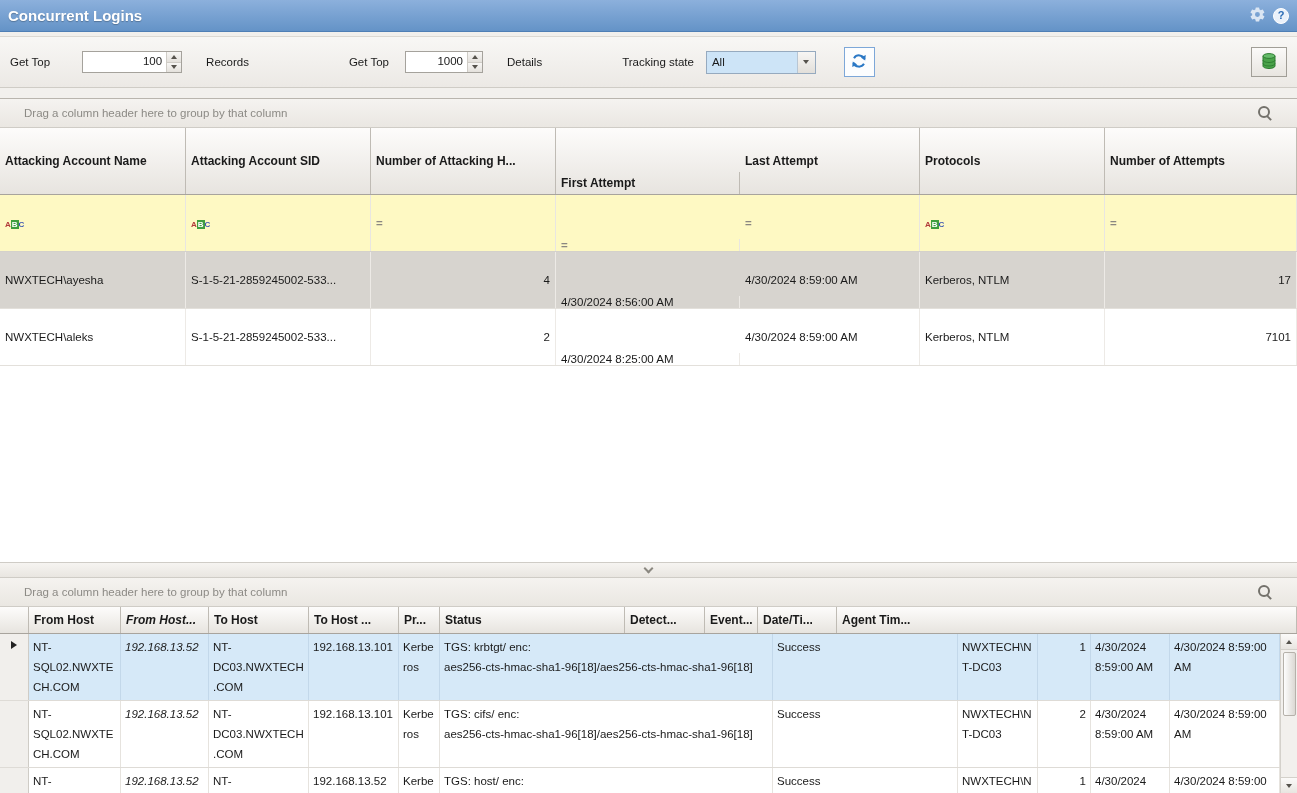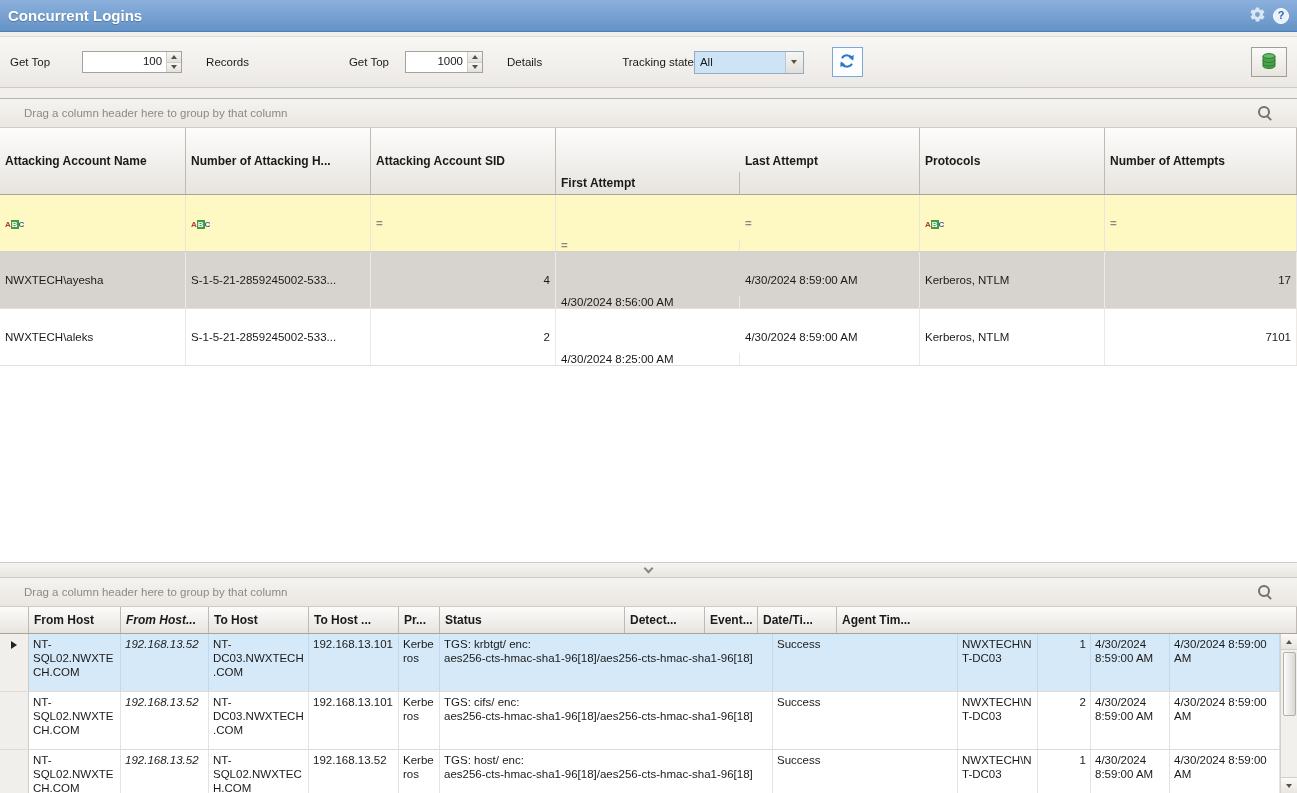--- a/index.html
+++ b/index.html
@@ -23,21 +23,21 @@
   .tlabel{white-space:nowrap;}
   .spinbox{height:22px;border:1px solid #a5a29c;background:#fff;display:flex;align-items:stretch;}
   .spin1{width:100px;margin-left:32px;}
   .spin2{width:78px;margin-left:16px;}
   .spin-val{flex:1;text-align:right;padding:3px 4px 0 3px;}
   .spin-btns{width:15px;border-left:1px solid #cfccc6;display:flex;flex-direction:column;}
   .sb{flex:1;display:flex;align-items:center;justify-content:center;background:linear-gradient(#f7f6f4,#e4e1dc);}
   .sb + .sb{border-top:1px solid #cfccc6;}
   .tri-up{width:0;height:0;border-left:3px solid transparent;border-right:3px solid transparent;border-bottom:4px solid #55524c;}
   .tri-down{width:0;height:0;border-left:3px solid transparent;border-right:3px solid transparent;border-top:4px solid #55524c;}
-  .combo{width:110px;height:23px;border:1px solid #96aabf;background:#fff;display:flex;align-items:stretch;text-align:center;}
+  .combo{width:110px;height:23px;margin-left:12px;border:1px solid #96aabf;background:#fff;display:flex;align-items:stretch;text-align:center;}
   .combo-text{flex:1;display:flex;align-items:center;padding:0 5px;background:#cde4f7;}
   .combo-btn{width:18px;border-left:1px solid #b8c6d4;background:linear-gradient(#f7f6f4,#e2dfda);
     display:flex;align-items:center;justify-content:center;}
   .icon-btn{width:31px;height:30px;border:1px solid #7da7d8;background:#fcfdfe;margin-left:28px;
     display:flex;align-items:center;justify-content:center;}
   .export-btn{width:36px;height:30px;border:1px solid #a19e97;background:linear-gradient(#fbfaf9,#e8e5e0);
     margin-left:auto;display:flex;align-items:center;justify-content:center;}
   .ml8{margin-left:24px;} .ml100{margin-left:100px;} .ml80{margin-left:80px;}
   
   .group-bar{flex:0 0 29px;background:linear-gradient(#f5f3f0,#eae7e2);border-bottom:1px solid #cfccc6;
@@ -72,21 +72,21 @@
     border-top:1px solid #cfccc6;border-bottom:1px solid #cfccc6;
     display:flex;align-items:center;justify-content:center;}
   .chev-down{width:7px;height:7px;border-right:2px solid #8b8881;border-bottom:2px solid #8b8881;
     transform:rotate(45deg);margin-top:-4px;}
   
   .grid-bottom{flex:1 1 auto;display:flex;flex-direction:column;background:#fff;overflow:hidden;}
   .b-body{flex:1;display:flex;overflow:hidden;}
   .b-rows{flex:1;overflow:hidden;display:flex;flex-direction:column;}
   .brow{display:flex;flex:0 0 auto;min-height:58px;border-bottom:1px solid #dedbd6;background:#fff;}
   .brow.selected{background:#d6e9f8;}
-  .bcell{padding:3px 4px;border-right:1px solid #e6e3de;line-height:14px;overflow:hidden;
+  .bcell{padding:3px 4px;border-right:1px solid #e6e3de;line-height:20px;overflow:hidden;
     white-space:pre-wrap;overflow-wrap:anywhere;word-break:break-word;}
   .brow.selected .bcell{border-right-color:#c3d8ea;}
   .c-ind{flex:0 0 29px;background:#f1efec;border-right:1px solid #cfccc6;
     display:flex;align-items:flex-start;justify-content:center;padding-top:7px;}
   .hc-ind{flex:0 0 29px;border-right:1px solid #bfbbb4;}
   .ind-arrow{width:0;height:0;border-top:4px solid transparent;border-bottom:4px solid transparent;
     border-left:6px solid #222;}
   .c0{flex:0 0 92px;} .c1{flex:0 0 88px;font-style:italic;} .c2{flex:0 0 100px;} .c3{flex:0 0 90px;}
   .c4{flex:0 0 41px;} .c5{flex:0 0 333px;} .c6{flex:0 0 185px;} .c7{flex:0 0 80px;}
   .c8{flex:0 0 53px;} .c9{flex:0 0 79px;} .c10{flex:1 1 auto;}
@@ -179,22 +179,22 @@
   </div>
 
   <div class="grid-top">
     <div class="group-bar">
       <span class="group-hint">Drag a column header here to group by that column</span>
       <span class="search-icon"></span>
     </div>
 
     <div class="hdr-row">
       <div class="hcell t0">Attacking Account Name</div>
+      <div class="hcell t1">Attacking Account SID</div>
       <div class="hcell t2">Number of Attacking H...</div>
-      <div class="hcell t1">Attacking Account SID</div>
       <div class="hcell t3">First Attempt</div>
       <div class="hcell t4">Last Attempt</div>
       <div class="hcell t5">Protocols</div>
       <div class="hcell t6">Number of Attempts</div>
     </div>
 
     <div class="filter-row">
       <div class="fcell t0">
         <span class="abc-icon"><i class="la">A</i><i class="lb">B</i><i class="lc">C</i></span>
       </div>

